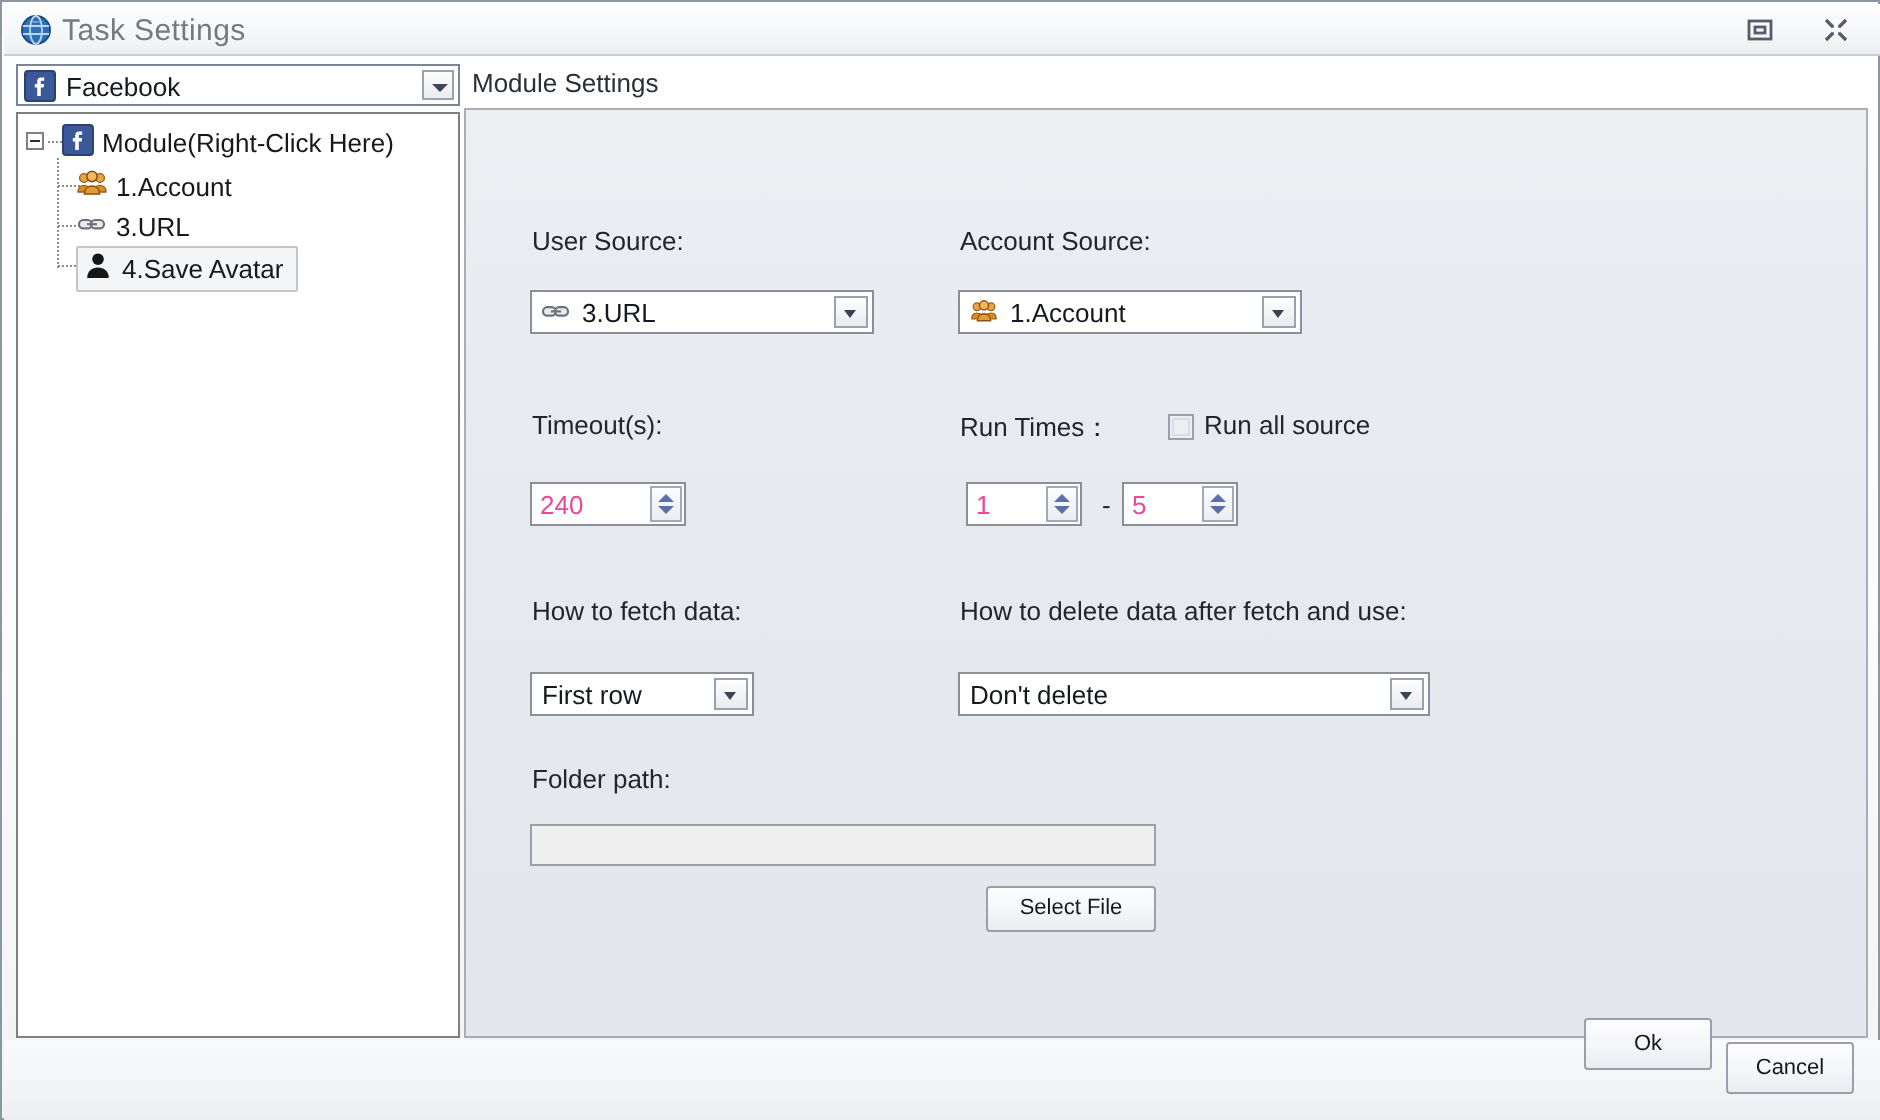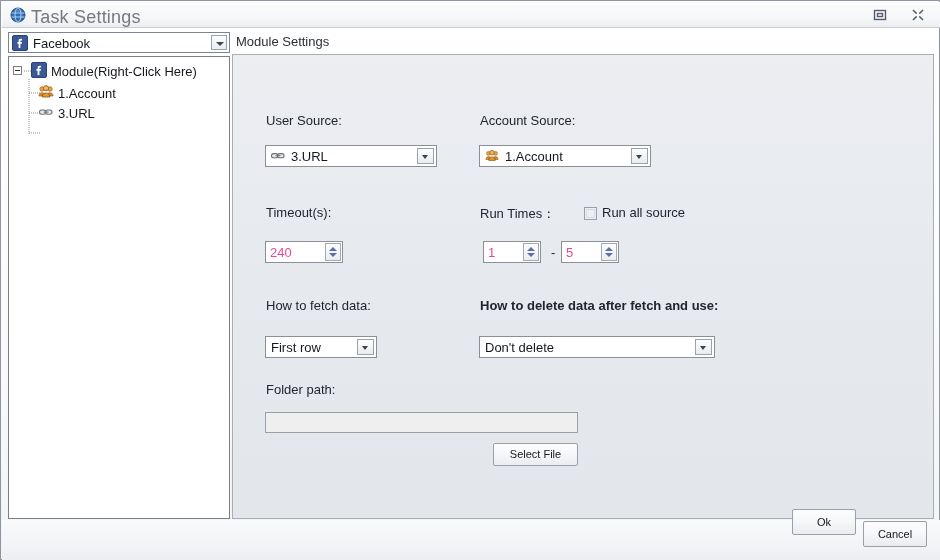--- a/index.html
+++ b/index.html
@@ -34,21 +34,21 @@
     background: linear-gradient(to bottom, #fcfcfd 0%, #f6f7f8 60%, #eceef1 100%);
     border-bottom: 1px solid #c9ced6;
     box-sizing: border-box;
   }
   #title-icon {
     position: absolute; left: 8px; top: 5px;
     width: 16px; height: 16px;
   }
   #title-text {
     position: absolute; left: 29px; top: 5px;
-    font-size: 18px;
+    font-size: 15px;
     color: #77797e;
     letter-spacing: .2px;
   }
   .winbtn {
     position: absolute; top: 4px;
     width: 20px; height: 18px;
     cursor: default;
   }
   #btn-restore { left: 868px; }
   #btn-close   { left: 906px; }
@@ -360,20 +360,30 @@
       <div class="tnode" id="node-url">
         <span class="tico">
           <svg width="16" height="16" viewBox="0 0 16 16">
             <rect x="1.5" y="6" width="6.5" height="4.2" rx="2.1" fill="#e9eaec" stroke="#6d7179" stroke-width="1.1"></rect>
             <rect x="7.5" y="6" width="6.5" height="4.2" rx="2.1" fill="#e9eaec" stroke="#6d7179" stroke-width="1.1"></rect>
             <path d="M5.5 8.1 H10.5" stroke="#6d7179" stroke-width="1.1"></path>
           </svg>
         </span><span class="tlabel">3.URL</span>
       </div>
 
+      <div class="tnode" id="node-avatar">
+        <span class="selbox">
+          <span class="tico">
+            <svg width="16" height="16" viewBox="0 0 16 16">
+              <circle cx="8" cy="4.6" r="2.9" fill="#161616"></circle>
+              <path d="M2.6 14 c0-3.4 2.4-5.2 5.4-5.2 s5.4 1.8 5.4 5.2 z" fill="#161616"></path>
+            </svg>
+          </span><span class="tlabel">4.Save Avatar</span>
+        </span>
+      </div>
 
     </div>
   </div>
 
   <div id="right-col">
 
     <div id="module-settings-header">Module Settings</div>
 
     <div id="settings-panel">
 
@@ -424,21 +434,21 @@
       </div>
 
       <span class="dash" style="left:318px; top:190px;">-</span>
 
       <div class="spin" style="left:328px; top:186px; width:58px;">
         <span class="sval">5</span>
         <span class="sbtns"></span>
       </div>
 
       <span class="flabel" style="left:33px; top:243px;">How to fetch data:</span>
-      <span class="flabel" style="left:247px; top:243px;font-weight:bold;">How to delete data after fetch and use:</span>
+      <span class="flabel" style="left:247px; top:243px;">How to delete data after fetch and use:</span>
 
       <div class="combo" style="left:32px; top:281px; width:112px;">
         <span class="ctext" style="left:5px;">First row</span>
         <span class="carrow"></span>
       </div>
 
       <div class="combo" style="left:246px; top:281px; width:236px;">
         <span class="ctext" style="left:5px;">Don't delete</span>
         <span class="carrow"></span>
       </div>

